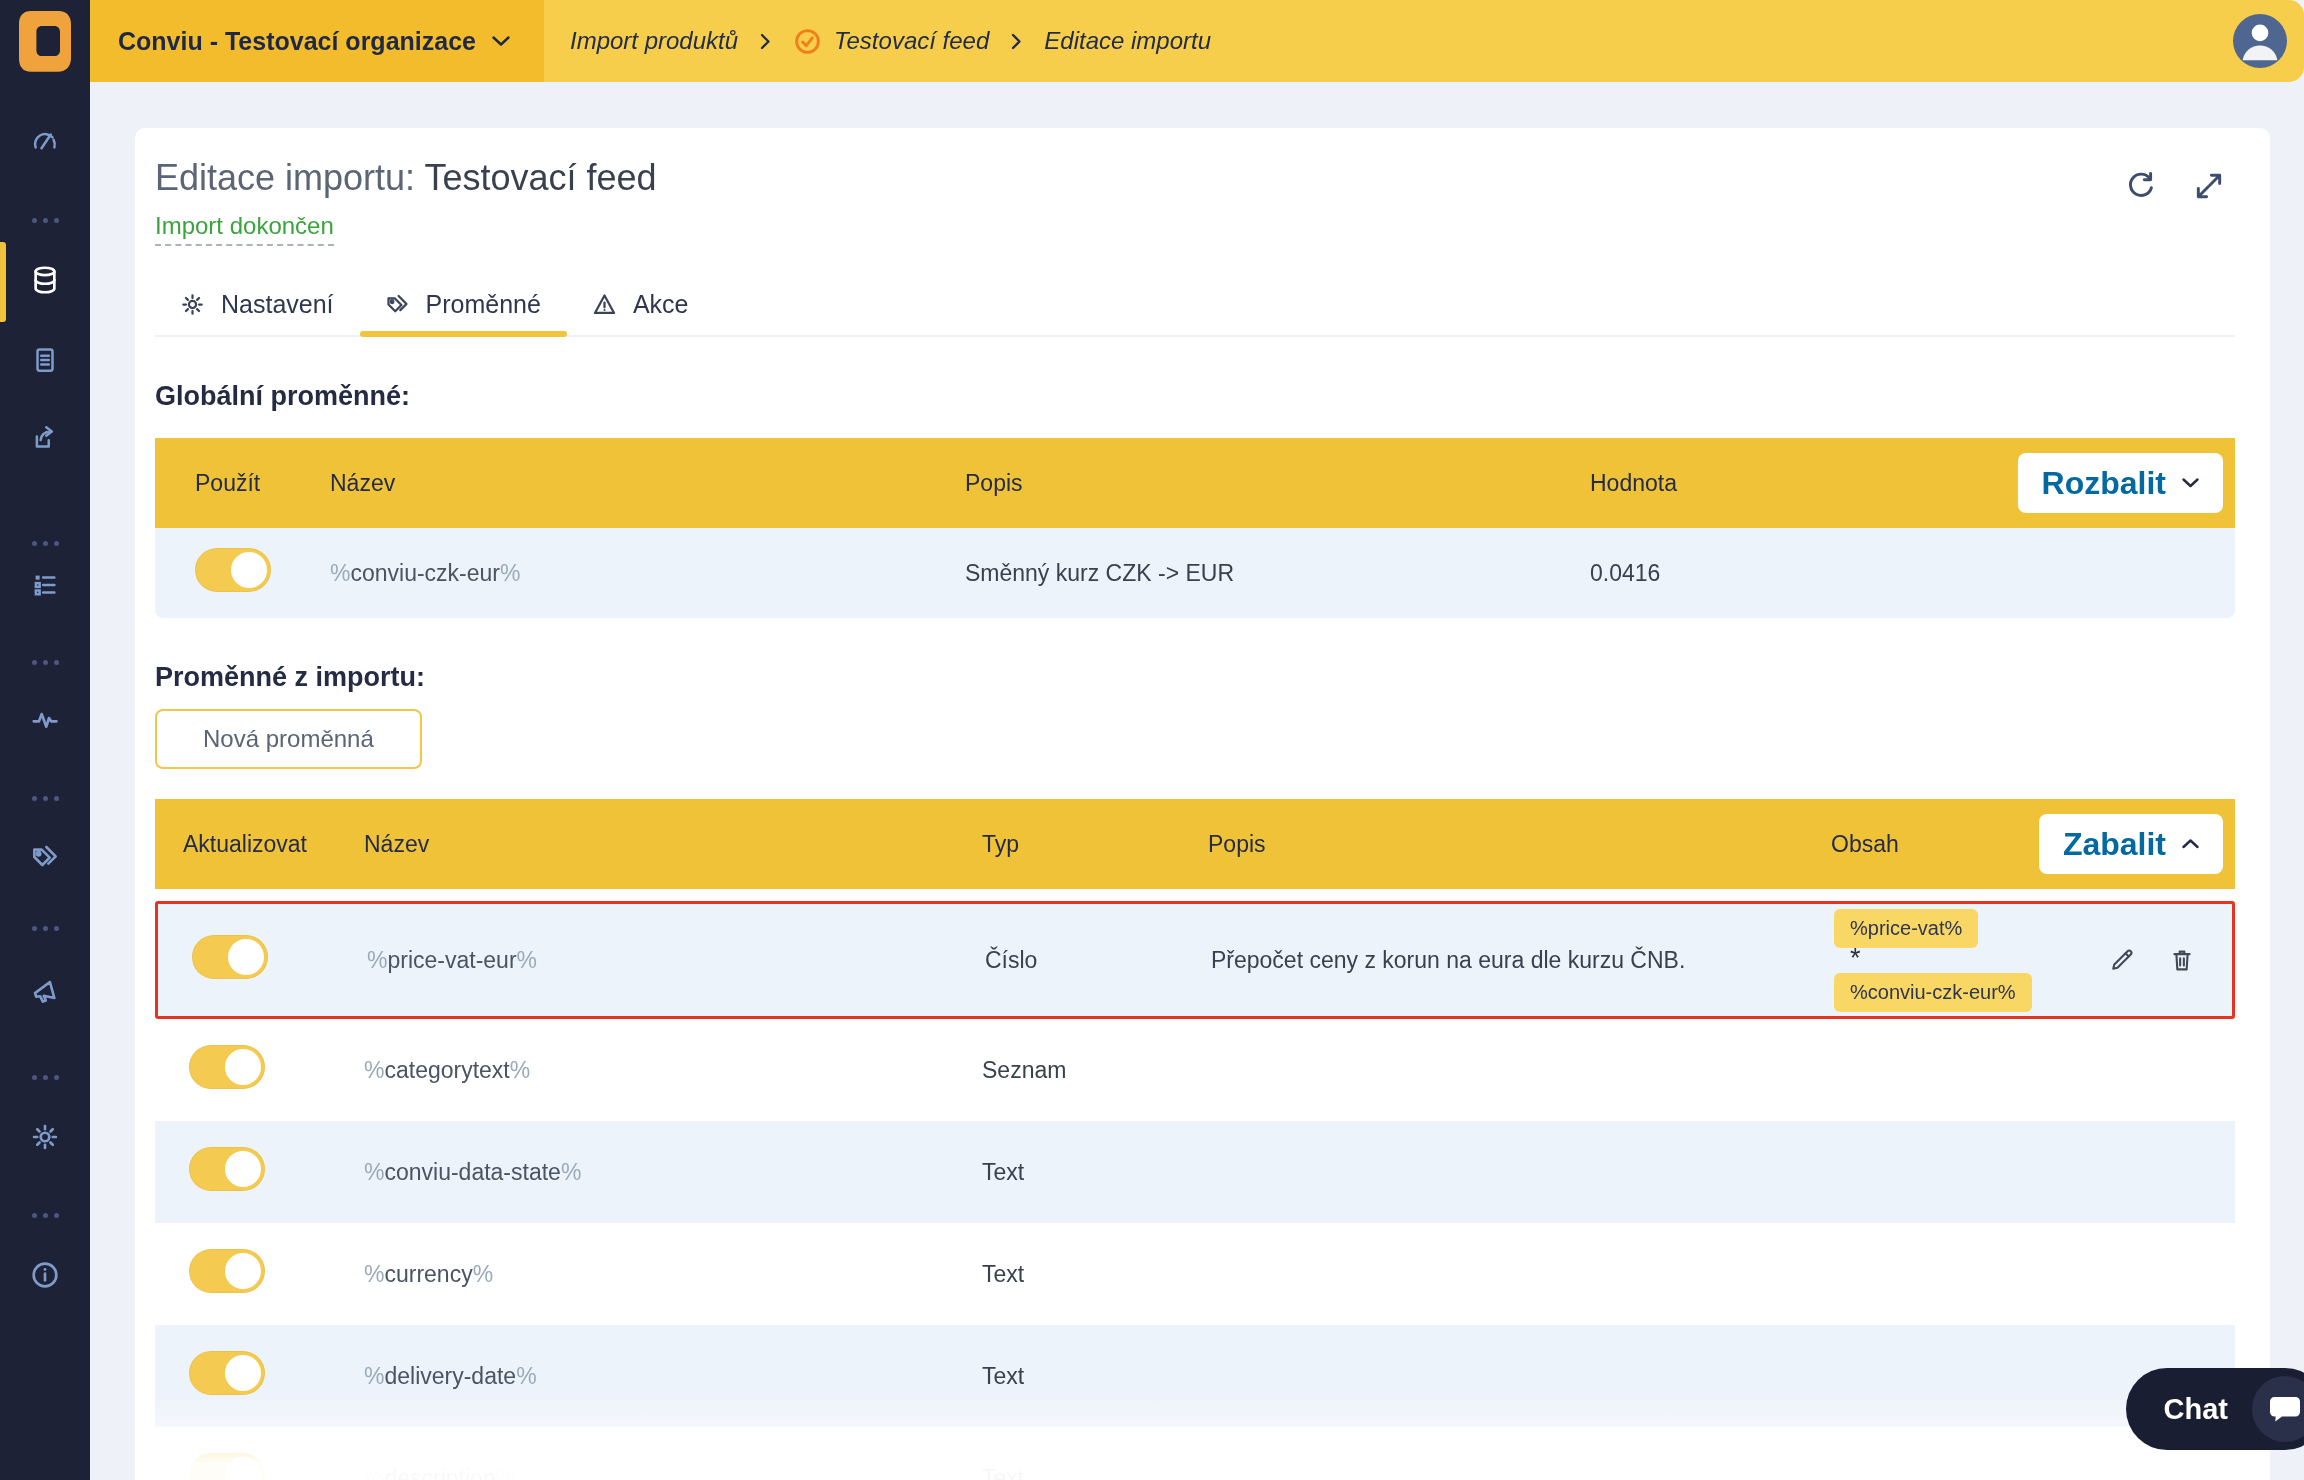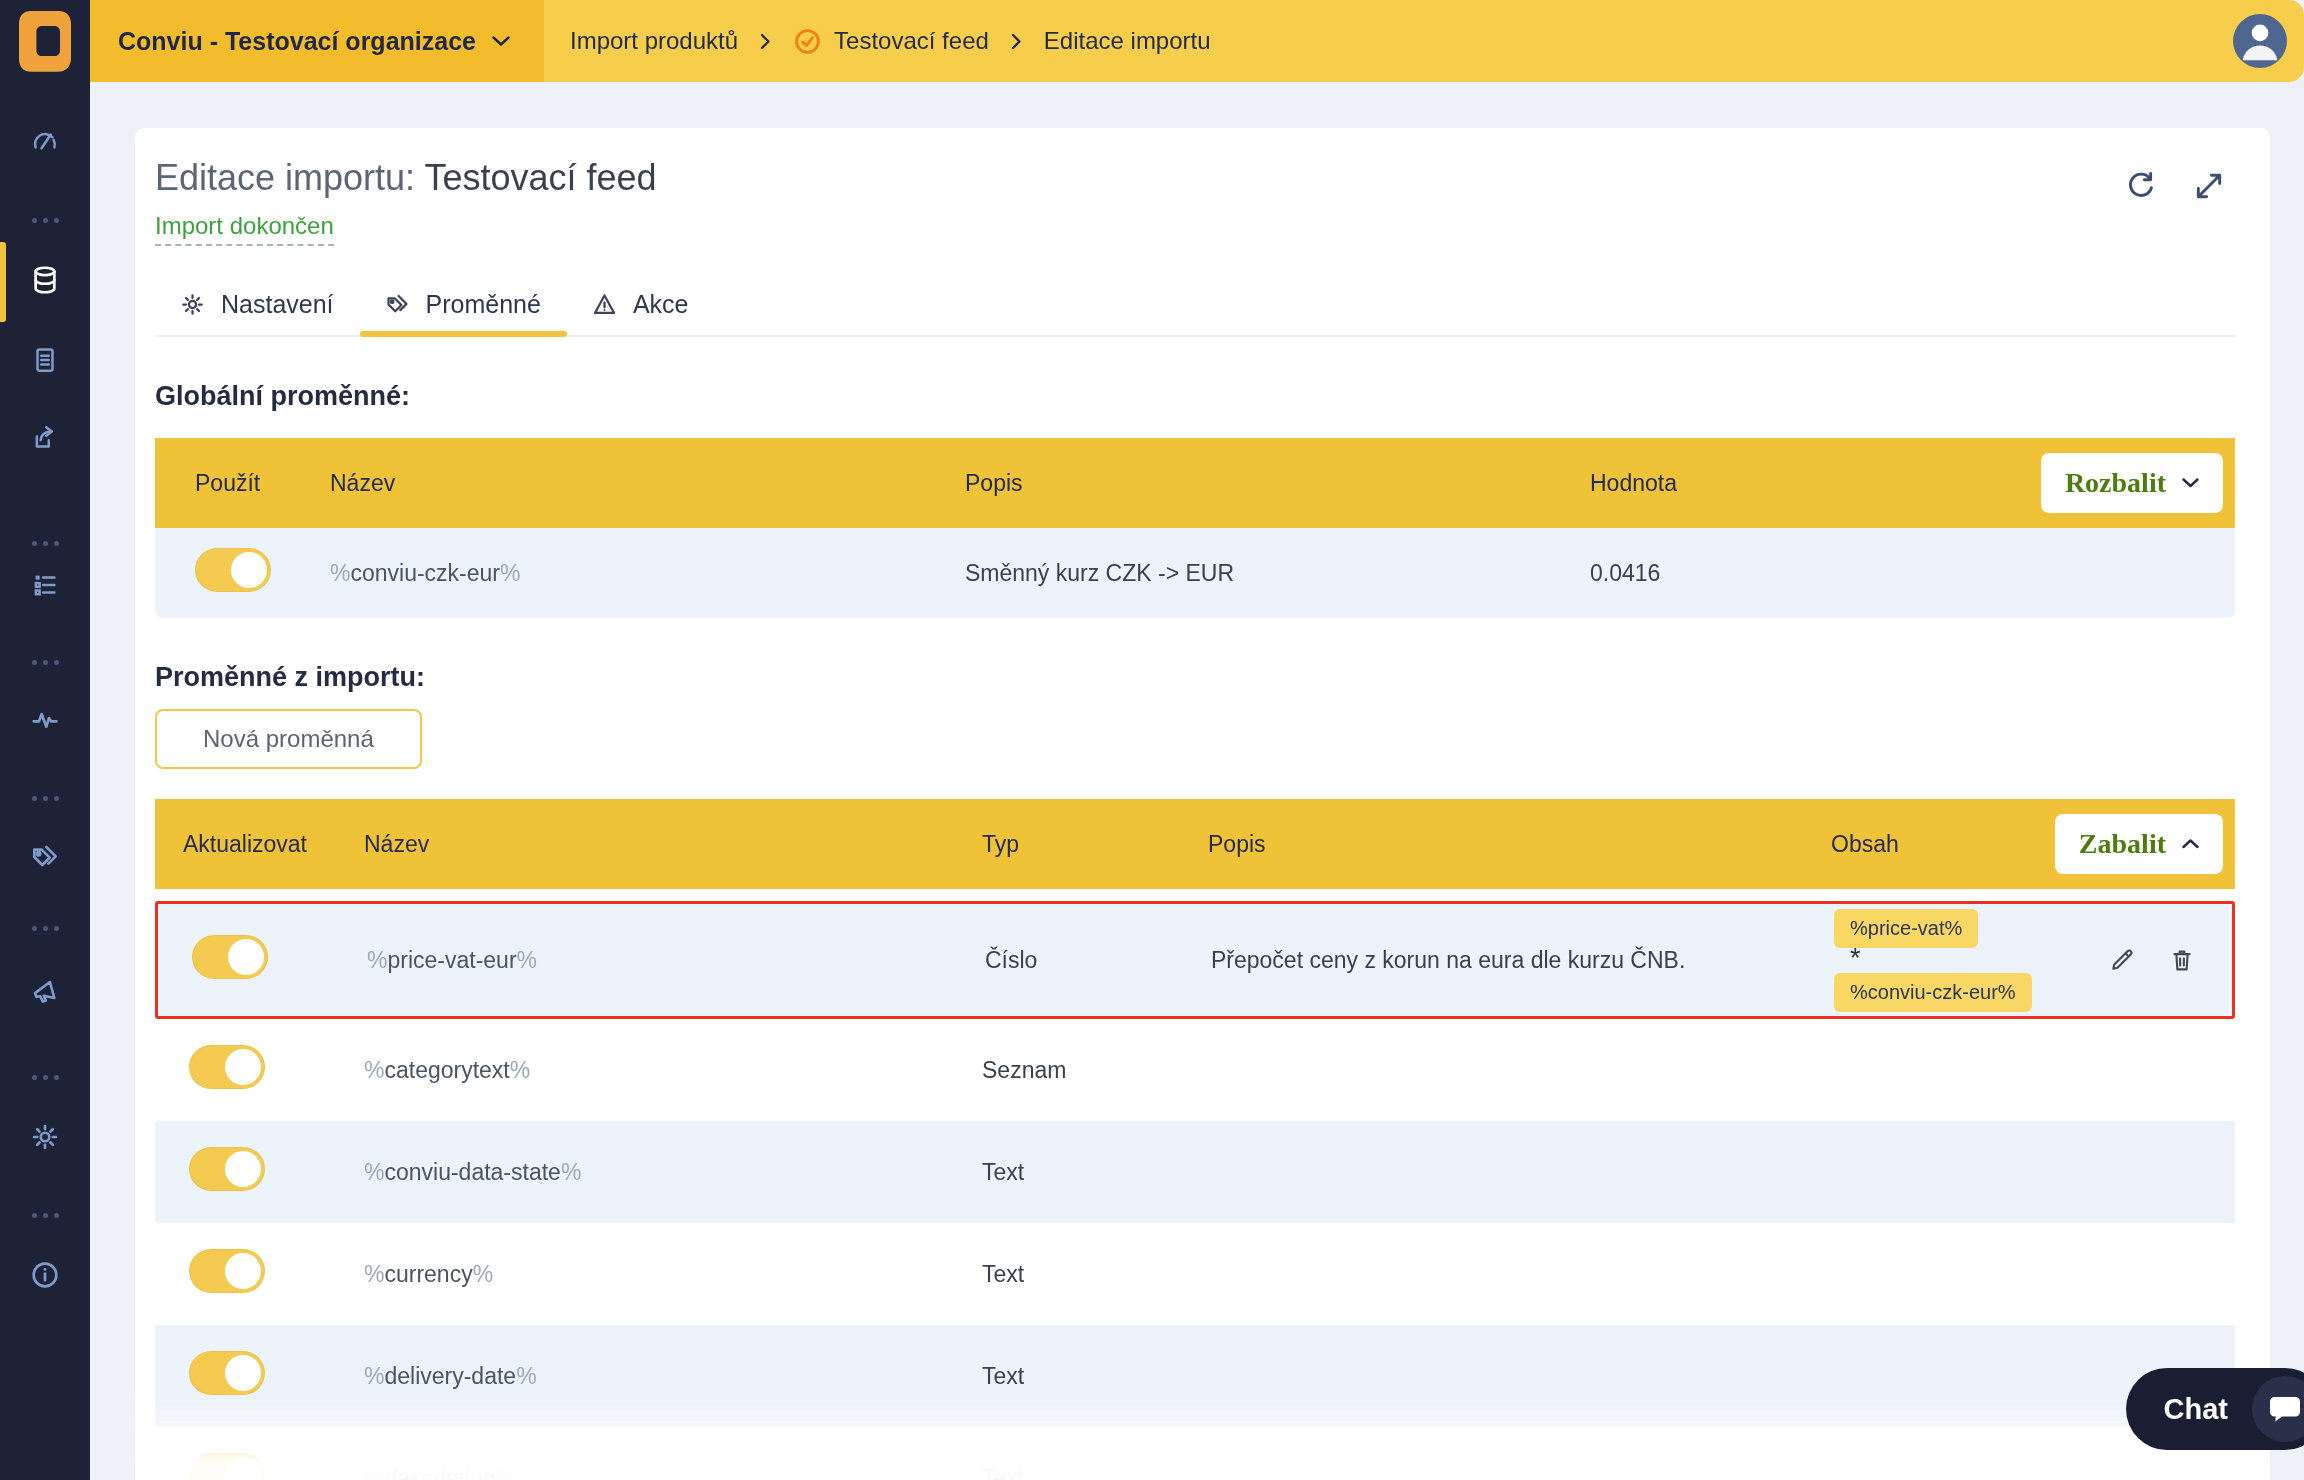--- a/index.html
+++ b/index.html
@@ -4,21 +4,21 @@
 <style>
   * { margin:0; padding:0; box-sizing:border-box; }
   html,body { width:2304px; height:1480px; overflow:hidden; }
   body { font-family:"Liberation Sans", sans-serif; background:#EEF2F8; position:relative; color:#2A3145; }
 
   
   .topbar { position:absolute; left:90px; top:0; right:0; height:82px; background:#F7CE4B; display:flex; align-items:stretch; z-index:20;border-radius:15px; }
   .logo-block { position:absolute; left:0; top:0; width:90px; height:82px; background:#1D2237; display:flex; align-items:center; justify-content:center; z-index:30; }
   .org-selector { background:#F2BC2D; display:flex; align-items:center; gap:16px; padding:0 34px 0 28px; cursor:pointer; }
   .org-selector .org-label { font-size:25px; font-weight:bold; color:#1F2845; }
-  .breadcrumbs { display:flex; align-items:center; gap:22px; margin-left:26px; }
+  .breadcrumbs { display:flex; align-items:center; gap:22px; margin-left:26px;font-style:italic; }
   .crumb { font-size:24px; color:#232C49; display:flex; align-items:center; gap:12px; }
   .topbar-spacer { flex:1; }
   .avatar { width:54px; height:54px; border-radius:50%; background:#4E6690; align-self:center; margin-right:17px; display:flex; align-items:center; justify-content:center; overflow:hidden; }
 
   
   .sidebar { position:absolute; left:0; top:0; width:90px; height:1480px; background:#1D2237; z-index:10; }
   .side-item { position:absolute; left:0; width:90px; height:56px; display:flex; align-items:center; justify-content:center; color:#7E9BC9; cursor:pointer; }
   .side-item.active { color:#FFFFFF; }
   .active-bar { position:absolute; left:0; top:242px; width:6px; height:80px; background:#F0C33C; border-radius:0 3px 3px 0; }
   .dots { display:flex; gap:6px; }
@@ -50,21 +50,21 @@
   .trow  { display:grid; align-items:center; height:102px; font-size:23px; color:#39404E; }
   .t1 { grid-template-columns:135px 635px 625px 1fr 200px; padding-left:40px; padding-right:12px; }
   .t2 { grid-template-columns:181px 618px 226px 623px 1fr 170px; padding-left:28px; padding-right:12px; }
   .trow.blue { background:#EDF3FB; }
   .trow.white { background:#FFFFFF; }
   .t1row { height:90px; border-radius:0 0 8px 8px; }
   .trow.hl { height:118px; border:3px solid #E73322; border-radius:3px; margin-top:12px; }
   .var-name { color:#4A5462; }
   .pct { color:#9AAAB8; }
 
-  .tbtn { background:#FFFFFF; border:none; border-radius:8px; height:60px; padding:0 24px; display:flex; align-items:center; justify-content:center; gap:16px; font-size:28px; font-weight:bold; color:#4d7c0f; justify-self:end; cursor:pointer; font-family:Liberation Serif, serif; }
+  .tbtn { background:#FFFFFF; border:none; border-radius:8px; height:60px; padding:0 24px; display:flex; align-items:center; justify-content:center; gap:16px; font-size:32px; font-weight:bold; color:#0369a1; justify-self:end; cursor:pointer; font-family:Liberation Sans, sans-serif; }
 
   .new-var-btn { margin-top:16px; height:60px; padding:0 46px; background:#FFFFFF; border:2px solid #F2C64A; border-radius:8px; font-size:24px; color:#5A6474; cursor:pointer; font-family:inherit; }
 
   .chips-cell { display:flex; flex-direction:column; align-items:flex-start; gap:5px; }
   .chip-line { display:flex; align-items:flex-start;flex-direction:column; }
   .chip { background:#F8D765; border-radius:6px; padding:8px 16px; font-size:20px; color:#2F3650; white-space:nowrap; }
   .star { font-size:27px; color:#2A3145; margin-left:16px; line-height:20px; }
 
   .actions-cell { display:flex; justify-content:flex-end; gap:32px; padding-right:24px; color:#424A57; }
   .actions-cell .ibtn { cursor:pointer; }

